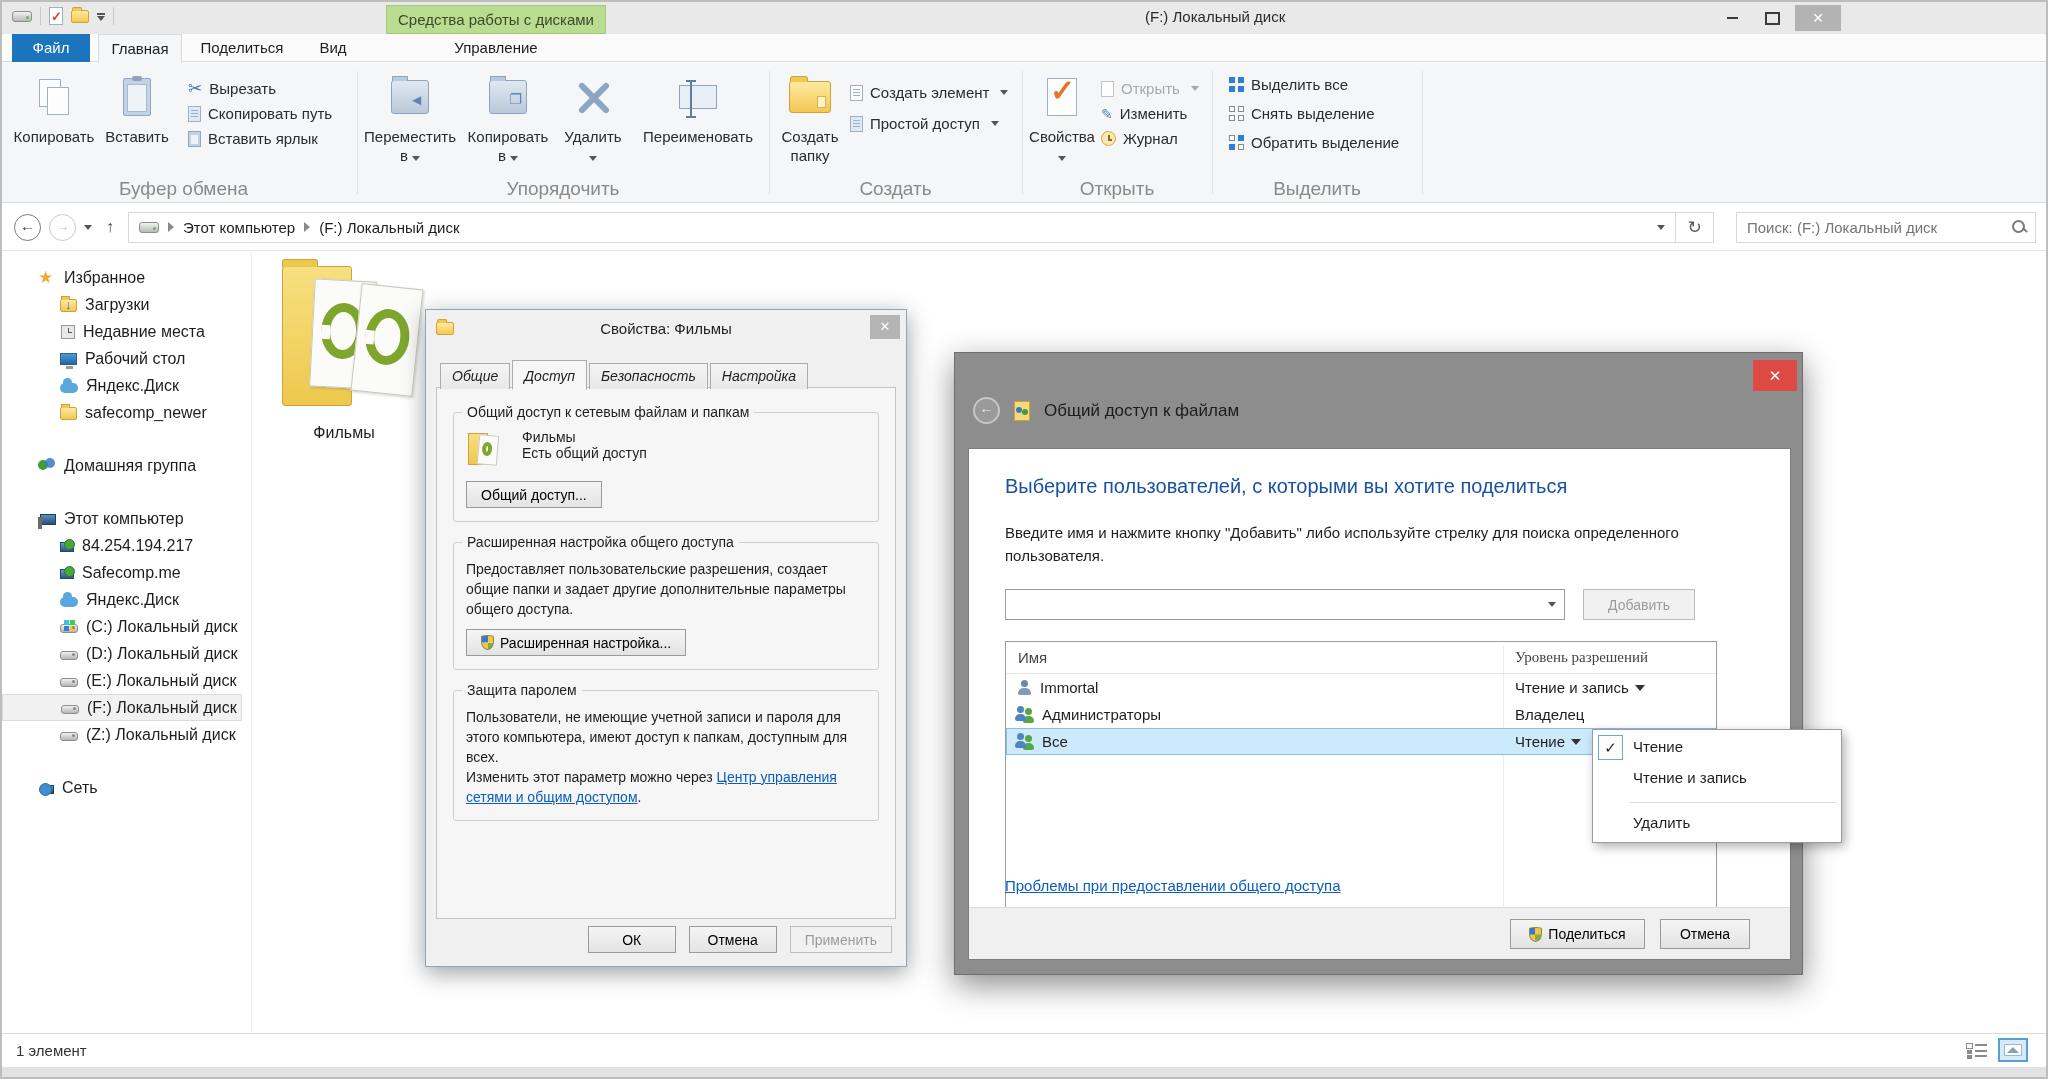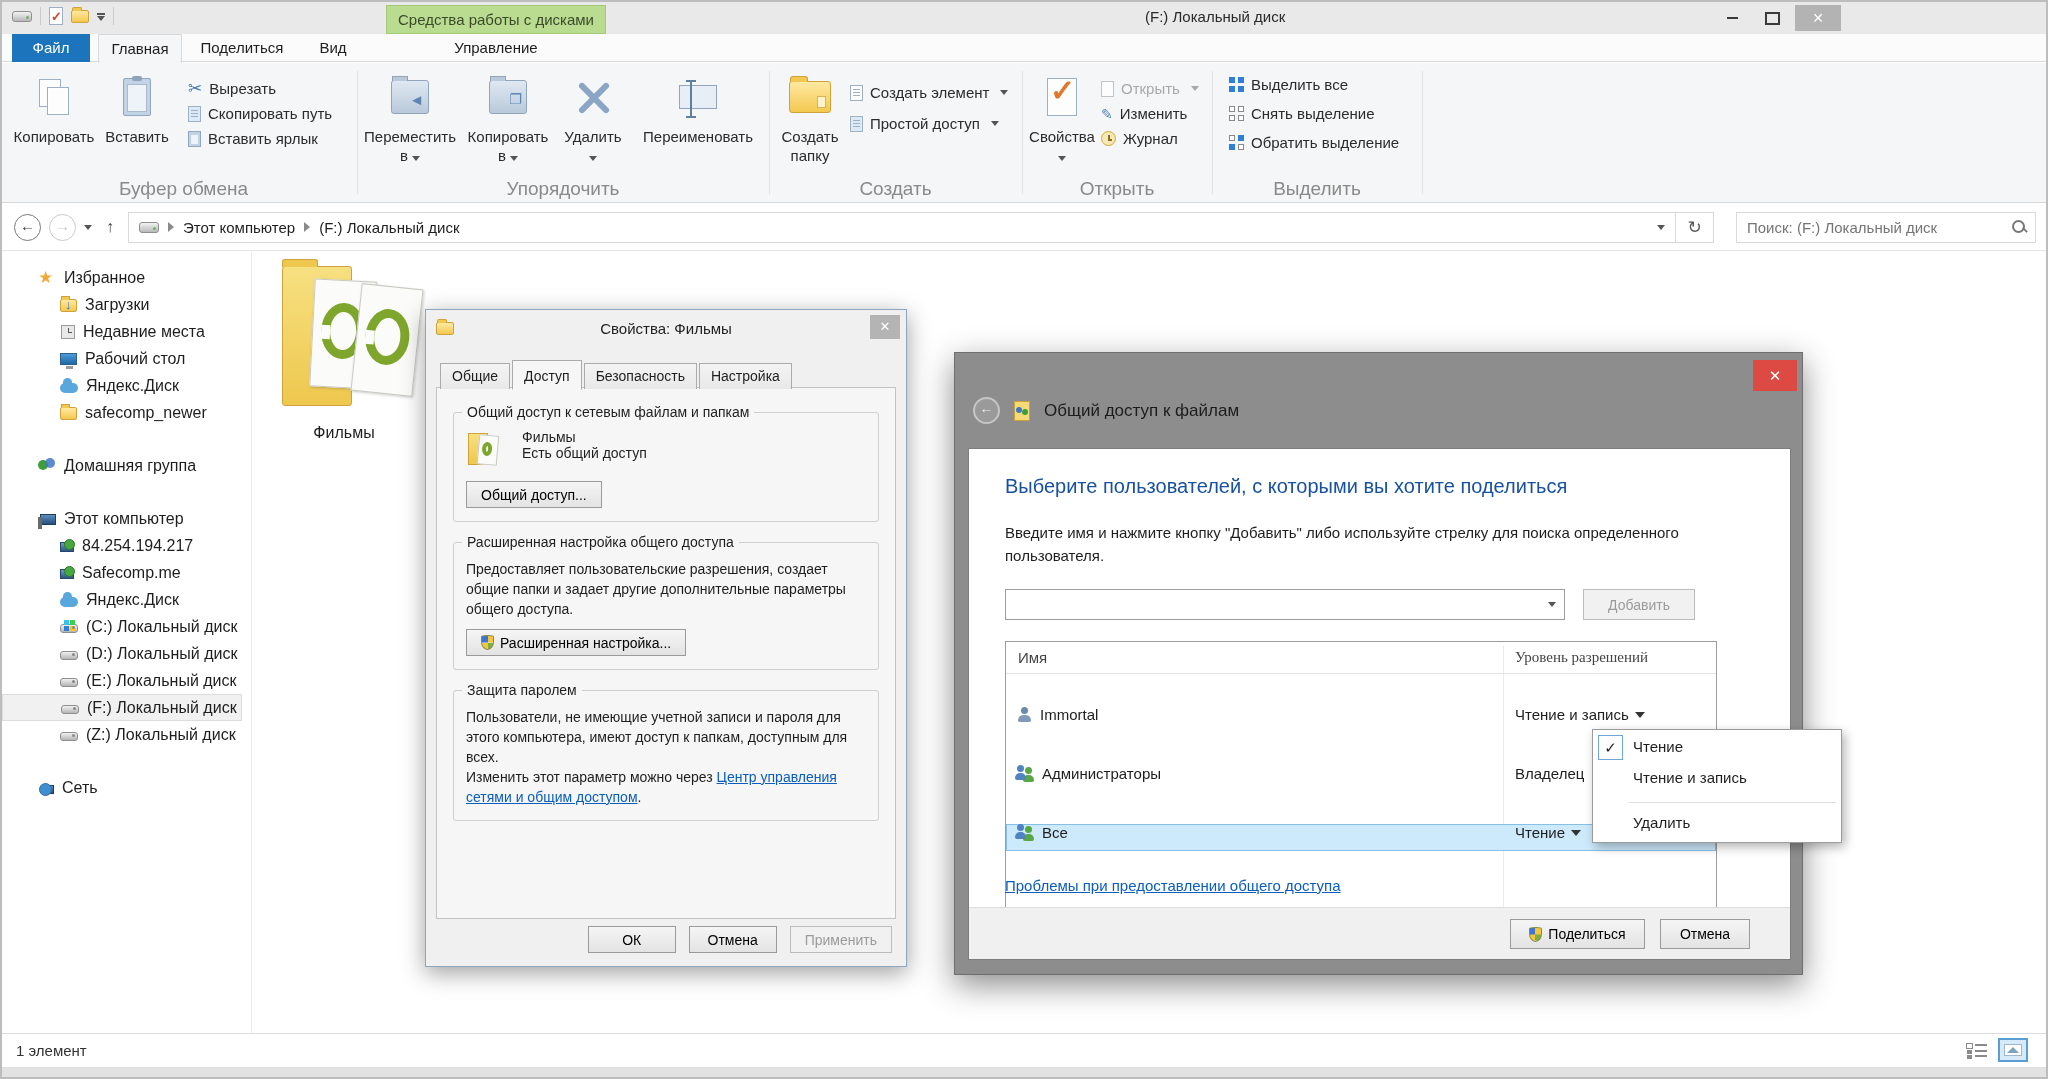--- a/index.html
+++ b/index.html
@@ -165,21 +165,21 @@
   .vb-thumb::before { content:""; position:absolute; left:4px; top:4px; right:4px; bottom:4px; background:#fff; border:1px solid #9bb8cf; }
   .vb-thumb::after { content:""; position:absolute; left:7px; bottom:7px; width:0; height:0; border-left:6px solid transparent; border-right:6px solid transparent; border-bottom:6px solid #7fa3bd; }
 
   
   .props { position:absolute; left:423px; top:307px; width:482px; height:658px; background:#f0f0f0; border:1px solid #8ea6bd; box-shadow:0 6px 22px rgba(0,0,0,.38); z-index:10; }
   .pd-titlebar { position:relative; height:36px; display:flex; align-items:center; }
   .pd-title { position:absolute; left:0; right:0; text-align:center; font-size:15px; }
   .pd-ico { margin-left:10px; z-index:1; }
   .pd-close { position:absolute; right:6px; top:5px; width:30px; height:24px; background:#b4b4b4; color:#fff; text-align:center; line-height:24px; font-size:13px; }
   .pd-close::before { content:"✕"; }
-  .pd-tabs { position:absolute; left:14px; top:50px; display:flex; align-items:flex-end; z-index:2; }
+  .pd-tabs { position:absolute; left:14px; top:50px; display:flex; align-items:flex-end; z-index:2;font-style:italic; }
   .pd-tab { border:1px solid #ababab; border-bottom:none; background:linear-gradient(#f4f4f4,#e8e8e8); padding:4px 11px 5px; font-size:14px; margin-right:2px; }
   .pd-tab.active { background:#f6f6f6; padding-top:7px; margin-bottom:-1px; border-bottom:1px solid #f6f6f6; }
   .pd-page { position:absolute; left:10px; top:77px; width:460px; height:532px; background:#f6f6f6; border:1px solid #c3c3c3; padding:4px 16px; font-size:14px; }
   .gbox { position:relative; border:1px solid #cfcfcf; border-radius:3px; margin-top:20px; padding:16px 12px 13px; }
   .gbox-label { position:absolute; top:-9px; left:8px; background:#f6f6f6; padding:0 5px; white-space:nowrap; }
   .share-info { display:flex; gap:16px; align-items:flex-start; }
   .fdvd { position:relative; width:40px; height:40px; flex:none; }
   .fdvd-back { position:absolute; left:2px; top:4px; width:20px; height:32px; background:linear-gradient(#f7e081,#eec84e); border:1px solid #cfa23c; }
   .fdvd-case { position:absolute; left:12px; top:6px; width:20px; height:30px; background:#fbfbf9; border:1px solid #c9c9c2; transform:rotate(5deg); }
   .fdvd-ring { position:absolute; left:3px; top:6px; width:10px; height:14px; border:4px solid #7fa62c; border-radius:50%; }
@@ -210,21 +210,21 @@
   .sd-heading { position:absolute; left:36px; top:26px; font-size:20px; color:#17519f; }
   .sd-instruction { position:absolute; left:36px; top:72px; width:748px; font-size:15px; line-height:23px; }
   .sd-combo { position:absolute; left:36px; top:140px; width:560px; height:31px; border:1px solid #9c9c9c; display:flex; align-items:center; }
   .sd-combo input { flex:1; border:none; outline:none; font-family:inherit; font-size:15px; padding:0 8px; }
   .sd-combo .caret-d { margin-right:8px; }
   .sd-add { position:absolute; left:614px; top:140px; width:112px; height:31px; }
   .sd-table { position:absolute; left:36px; top:192px; width:712px; height:280px; border:1px solid #9c9c9c; background:#fff; }
   .col-sep { position:absolute; left:497px; top:4px; bottom:4px; width:1px; background:#ececec; }
   .t-head { position:relative; height:32px; display:flex; align-items:center; padding-left:12px; font-size:15px; color:#444; border-bottom:1px solid #e4e4e4; }
   .t-head .c2 { position:absolute; left:509px;font-family:Liberation Serif, serif; }
-  .t-row { position:relative; height:27px; display:flex; align-items:flex-start; padding-left:10px; font-size:15px; gap:8px;margin-top:32px; }
+  .t-row { position:relative; height:27px; display:flex; align-items:center; padding-left:10px; font-size:15px; gap:8px; }
   .t-row .c2 { position:absolute; left:509px; display:flex; align-items:center; gap:6px; }
   .t-row.selected { background:#cde9fc; outline:1px solid #86c0e8; outline-offset:-1px; }
   .caret-b { width:0; height:0; border-left:5px solid transparent; border-right:5px solid transparent; border-top:6px solid #333; }
   .person { position:relative; display:inline-block; width:16px; height:17px; flex:none; }
   .person::before { content:""; position:absolute; left:5px; top:1px; width:7px; height:7px; border-radius:50%; background:#6b8bad; }
   .person::after { content:""; position:absolute; left:2px; top:9px; width:13px; height:7px; border-radius:6px 6px 2px 2px; background:#7e9cb8; }
   .persons { position:relative; display:inline-block; width:18px; height:17px; flex:none; }
   .persons::before { content:""; position:absolute; left:1px; top:0; width:7px; height:7px; border-radius:50%; background:#4f83c2; box-shadow:8px 2px 0 #58a746; }
   .persons::after { content:""; position:absolute; left:-1px; top:8px; width:11px; height:7px; border-radius:5px 5px 2px 2px; background:#4f83c2; box-shadow:8px 2px 0 #58a746; }
   .sd-problems { position:absolute; left:36px; top:428px; font-size:15px; color:#0b5dbe; text-decoration:underline; }

